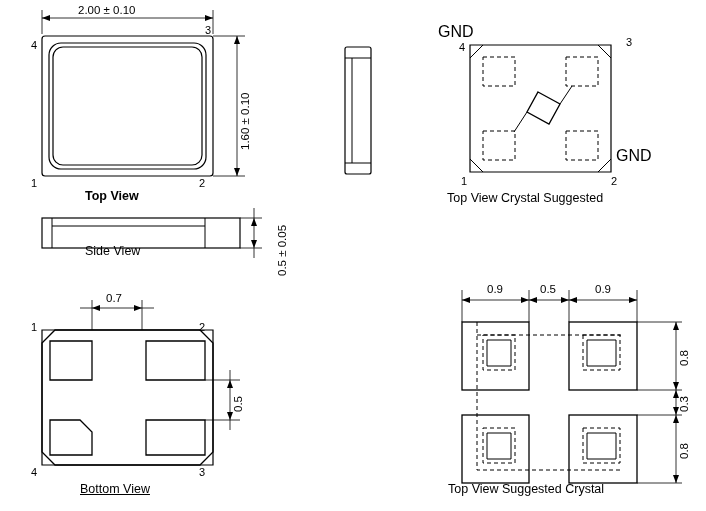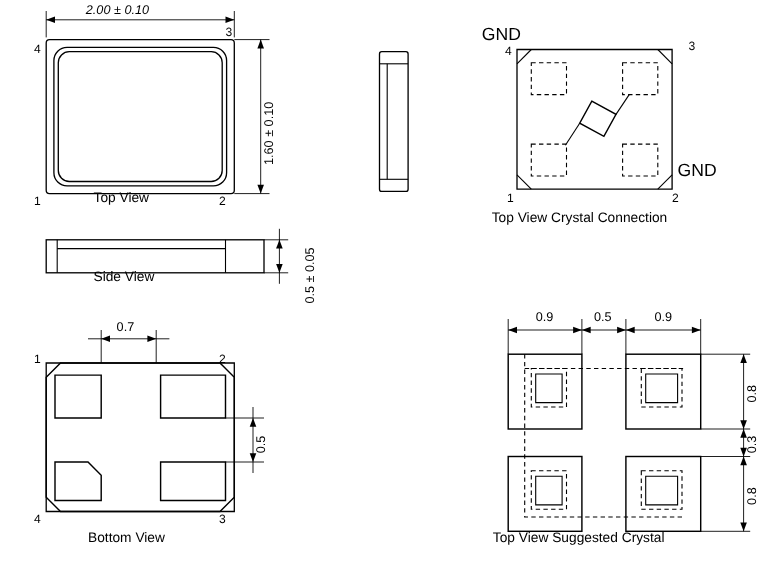--- a/index.html
+++ b/index.html
@@ -134,46 +134,46 @@
     <polygon points="676,322 673,330 679,330" fill="#000"></polygon>
     <polygon points="676,390 673,382 679,382" fill="#000"></polygon>
     <line class="thin" x1="676" y1="390" x2="676" y2="415"></line>
     <polygon points="676,390 673,398 679,398" fill="#000"></polygon>
     <polygon points="676,415 673,407 679,407" fill="#000"></polygon>
     <line class="thin" x1="676" y1="415" x2="676" y2="483"></line>
     <polygon points="676,415 673,423 679,423" fill="#000"></polygon>
     <polygon points="676,483 673,475 679,475" fill="#000"></polygon>
   </svg>
 
-  <div class="dimtxt" style="left:78px;top:4px;font-style:italic;">2.00 ± 0.10</div>
+  <div class="dimtxt" style="left:78px;top:4px;">2.00 ± 0.10</div>
   <div class="dimtxt vert" style="left:239px;top:150px;transform:rotate(-90deg);">1.60 ± 0.10</div>
   <div class="num" style="left:31px;top:40px;">4</div>
   <div class="num" style="left:205px;top:25px;">3</div>
   <div class="num" style="left:31px;top:178px;">1</div>
   <div class="num" style="left:199px;top:178px;">2</div>
-  <div class="cap" style="left:85px;top:174px;">Top View</div>
+  <div class="cap" style="left:85px;top:190px;font-weight:bold;">Top View</div>
 
   <div class="lbl" style="left:438px;top:26px;">GND</div>
   <div class="lbl" style="left:616px;top:150px;">GND</div>
   <div class="num" style="left:459px;top:42px;">4</div>
   <div class="num" style="left:626px;top:37px;">3</div>
   <div class="num" style="left:461px;top:176px;">1</div>
   <div class="num" style="left:611px;top:176px;">2</div>
-  <div class="cap" style="left:447px;top:192px;">Top View Crystal Connection</div>
+  <div class="cap" style="left:447px;top:192px;">Top View Crystal Suggested</div>
 
   <div class="cap" style="left:85px;top:245px;">Side View</div>
   <div class="dimtxt vert" style="left:276px;top:276px;transform:rotate(-90deg);">0.5 ± 0.05</div>
 
   <div class="dimtxt" style="left:106px;top:292px;">0.7</div>
   <div class="dimtxt vert" style="left:232px;top:412px;transform:rotate(-90deg);">0.5</div>
   <div class="num" style="left:31px;top:322px;">1</div>
   <div class="num" style="left:199px;top:322px;">2</div>
   <div class="num" style="left:31px;top:467px;">4</div>
   <div class="num" style="left:199px;top:467px;">3</div>
-  <div class="cap" style="left:80px;top:483px;">Bottom View</div>
+  <div class="cap" style="left:80px;top:483px;text-decoration:underline;">Bottom View</div>
 
   <div class="dimtxt" style="left:487px;top:283px;">0.9</div>
   <div class="dimtxt" style="left:540px;top:283px;">0.5</div>
   <div class="dimtxt" style="left:595px;top:283px;">0.9</div>
   <div class="dimtxt vert" style="left:678px;top:366px;transform:rotate(-90deg);">0.8</div>
   <div class="dimtxt vert" style="left:678px;top:412px;transform:rotate(-90deg);">0.3</div>
   <div class="dimtxt vert" style="left:678px;top:459px;transform:rotate(-90deg);">0.8</div>
   <div class="cap" style="left:448px;top:483px;">Top View Suggested Crystal</div>
 
 </div>

